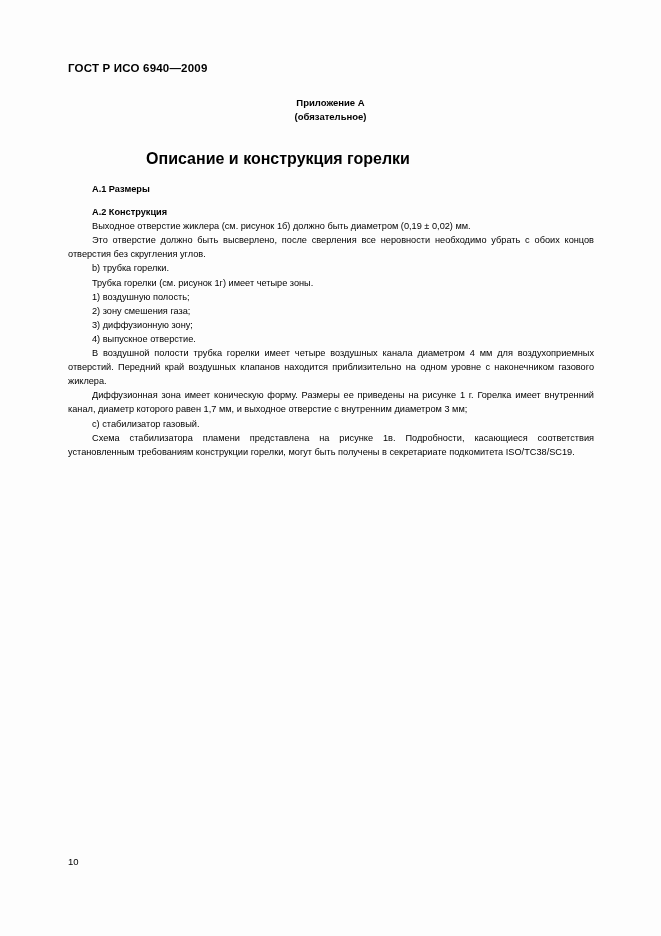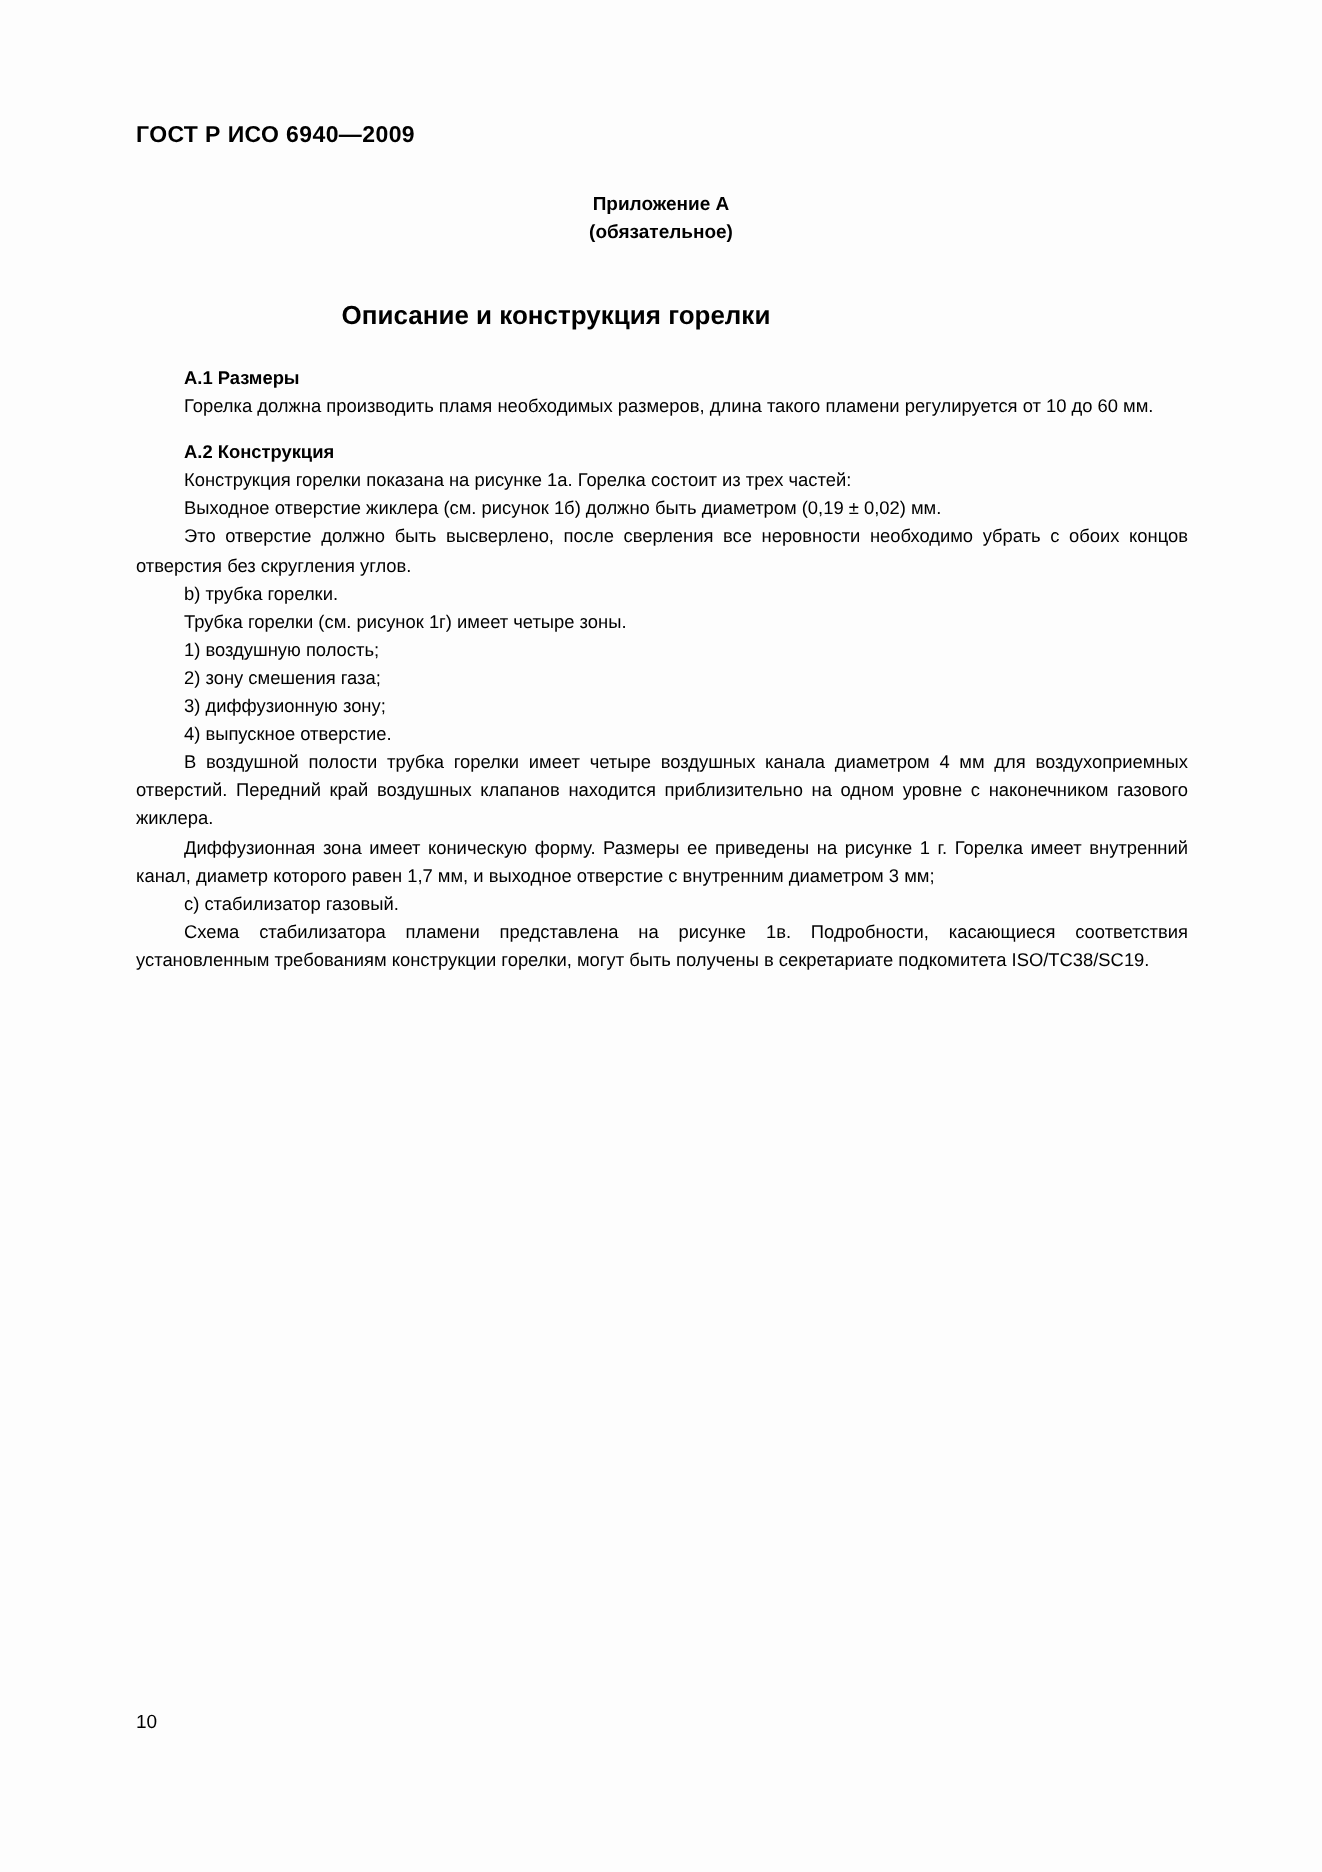--- a/index.html
+++ b/index.html
@@ -43,21 +43,21 @@
   }
   .annex-block div {
     display: block;
   }
   .doc-title {
     position: absolute;
     left: 0;
     top: 150px;
     width: 556px;
     text-align: center;
-    font-size: 13px;
+    font-size: 16px;
     font-weight: bold;
   }
   .content {
     position: absolute;
     left: 68px;
     top: 182px;
     width: 526px;
     font-size: 9.2px;
     line-height: 14.1px;
     text-align: justify;
@@ -96,24 +96,22 @@
   <div class="annex-block">
     <div>Приложение А</div>
     <div>(обязательное)</div>
   </div>
 
   <div class="doc-title">Описание и конструкция горелки</div>
 
   <div class="content">
 
     <p class="sec-head first-sec-head">А.1  Размеры</p>
-    <p class="para">Горелка должна производить пламя необходимых размеров, длина такого пламени регулируется от 10 до 60 мм.</p>
 
     <p class="sec-head">А.2  Конструкция</p>
-    <p class="para">Конструкция горелки показана на рисунке 1а. Горелка состоит из трех частей:</p>
     <p class="para">Выходное отверстие жиклера (см. рисунок 1б) должно быть диаметром (0,19 ± 0,02) мм.</p>
     <p class="para">Это отверстие должно быть высверлено, после сверления все неровности необходимо убрать с обоих концов отверстия без скругления углов.</p>
     <p class="list-item">b)  трубка горелки.</p>
     <p class="para">Трубка горелки (см. рисунок 1г) имеет четыре зоны.</p>
     <p class="list-item">1)  воздушную полость;</p>
     <p class="list-item">2)  зону смешения газа;</p>
     <p class="list-item">3)  диффузионную зону;</p>
     <p class="list-item">4)  выпускное отверстие.</p>
     <p class="para">В воздушной полости трубка горелки имеет четыре воздушных канала диаметром 4 мм для воздухоприемных отверстий. Передний край воздушных клапанов находится приблизительно на одном уровне с наконечником газового жиклера.</p>
     <p class="para">Диффузионная зона имеет коническую форму. Размеры ее приведены на рисунке 1 г. Горелка имеет внутренний канал, диаметр которого равен 1,7 мм, и выходное отверстие с внутренним диаметром 3 мм;</p>

